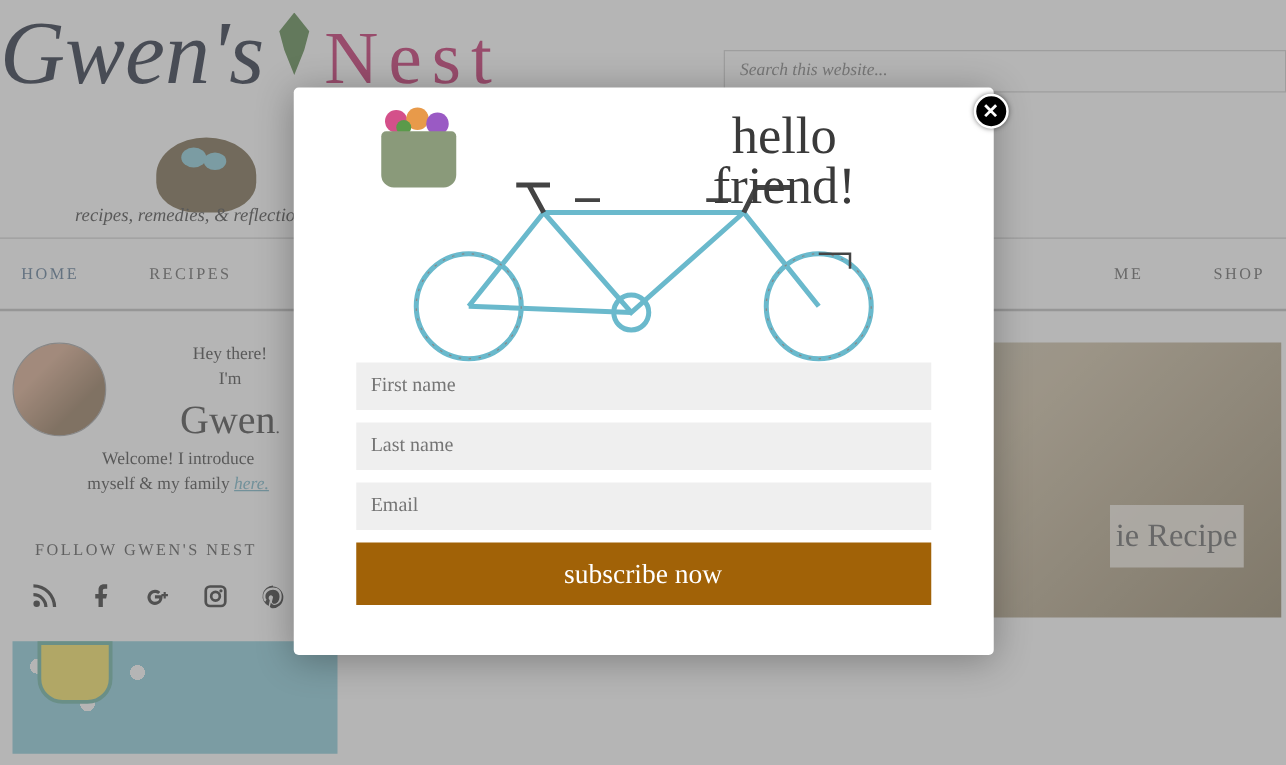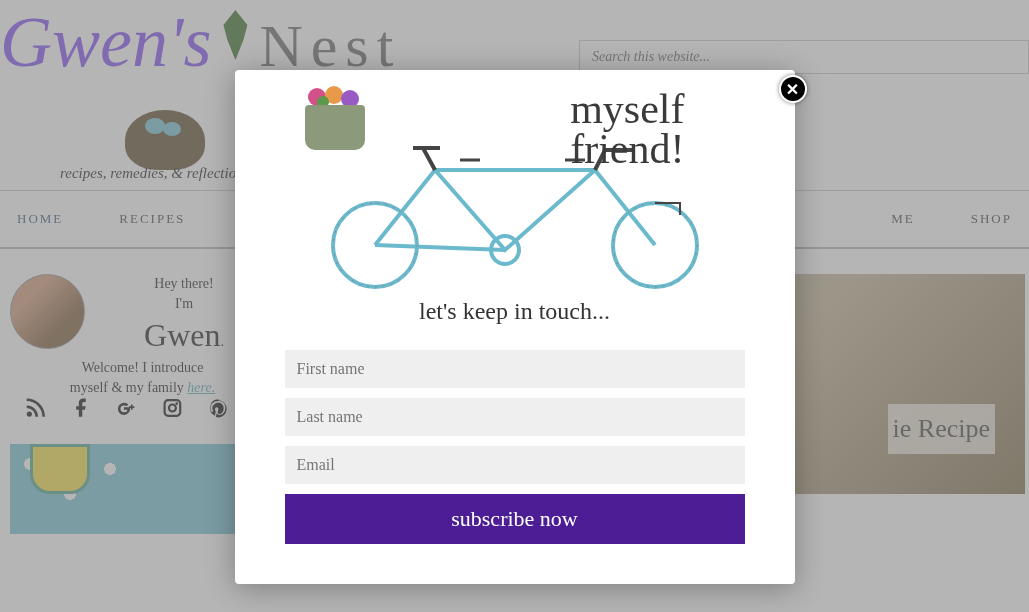--- a/index.html
+++ b/index.html
@@ -23,27 +23,27 @@
       padding: 10px 0 0 0;
       border-bottom: 1px solid #ccc;
     }
     .logo {
       width: 430px;
       padding-left: 0;
     }
     .logo-text {
       font-family: 'Brush Script MT', cursive;
       font-size: 72px;
-      color: #8b5cf6;
+      color: #0f172a;
       font-style: italic;
       line-height: 0.9;
     }
     .logo-nest {
       display: inline-block;
-      color: #737373;
+      color: #be185d;
       font-family: serif;
       font-style: normal;
       font-size: 60px;
       letter-spacing: 8px;
     }
     .nest-icon {
       display: inline-block;
       width: 80px;
       height: 60px;
       background: #6b5a3a;
@@ -304,21 +304,21 @@
       margin-bottom: 10px;
       border: none;
       background: #efefef;
       font-family: Georgia, serif;
       font-size: 16px;
       color: #555;
     }
     .subscribe-btn {
       width: 100%;
       padding: 12px;
-      background: #4c1d95;
+      background: #a16207;
       color: #fff;
       border: none;
       font-family: Georgia, serif;
       font-size: 22px;
       cursor: pointer;
     }
   </style>
 </head>
 <body>
 
@@ -353,20 +353,21 @@
   <div class="content-area">
     <div class="sidebar">
       <div class="avatar"></div>
       <div class="intro">
         <span>Hey there!</span><br>
         <span>I'm</span><br>
         <span class="intro-name">Gwen</span><span>.</span><br>
         <span>Welcome! I introduce</span><br>
         <span>myself &amp; my family </span><a class="intro-link">here.</a>
       </div>
+      <div class="follow-title">FOLLOW GWEN'S NEST</div>
       <div class="social-row">
         <svg class="social-icon" viewBox="0 0 24 24" fill="currentColor">
             <circle cx="5" cy="19" r="3"></circle>
             <path d="M2 12a10 10 0 0110 10h3A13 13 0 002 9v3z"></path>
             <path d="M2 4a18 18 0 0118 18h3A21 21 0 002 1v3z"></path>
           </svg>
         <svg class="social-icon" viewBox="0 0 24 24" fill="currentColor">
             <path d="M13 22v-8h3l1-4h-4V7c0-1 0-2 2-2h2V1h-3c-3 0-5 2-5 5v4H6v4h3v8h4z"></path>
           </svg>
         <svg class="social-icon" viewBox="0 0 24 24" fill="currentColor">
@@ -396,21 +397,21 @@
   </div>
 
   <div class="overlay">
     <div class="modal">
       <div class="close-btn">
         <span>✕</span>
       </div>
 
       <div class="bike-area">
         <div class="hello-text" style="position:absolute; top:0; right:60px;">
-          <div>myself</div>
+          <div>hello</div>
           <div>friend!</div>
         </div>
         <div class="flowers">
           <div class="flower f1"></div>
             <div class="flower f2"></div>
             <div class="flower f3"></div>
             <div class="flower f4"></div>
         </div>
         <div class="basket"></div>
         <svg class="bike-svg" viewBox="0 0 460 200">
@@ -424,21 +425,20 @@
             <path d="M150 80 L138 58 M128 58 L155 58" stroke="#444"></path>
             <path d="M310 80 L320 60 L350 60" stroke="#444"></path>
             <path d="M175 70 L195 70 M280 70 L300 70" stroke="#444" stroke-width="3"></path>
             <circle cx="90" cy="155" r="42" stroke="#888" stroke-width="1" stroke-dasharray="2 6"></circle>
             <circle cx="370" cy="155" r="42" stroke="#888" stroke-width="1" stroke-dasharray="2 6"></circle>
             <path d="M370 113 L395 113 L395 125" stroke="#444" stroke-width="2"></path>
           </g>
         </svg>
       </div>
 
-      <div class="keep-touch">let's keep in touch...</div>
 
       <input class="modal-input" type="text" placeholder="First name" style="">
       <input class="modal-input" type="text" placeholder="Last name" style="">
       <input class="modal-input" type="email" placeholder="Email" style="">
       <button class="subscribe-btn">subscribe now</button>
     </div>
   </div>
 
 </div>
 

